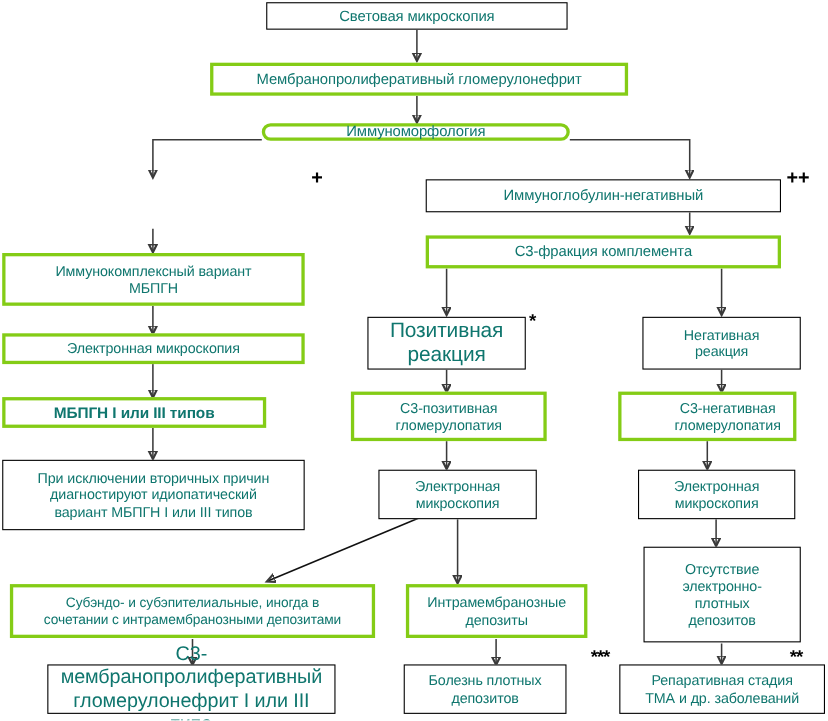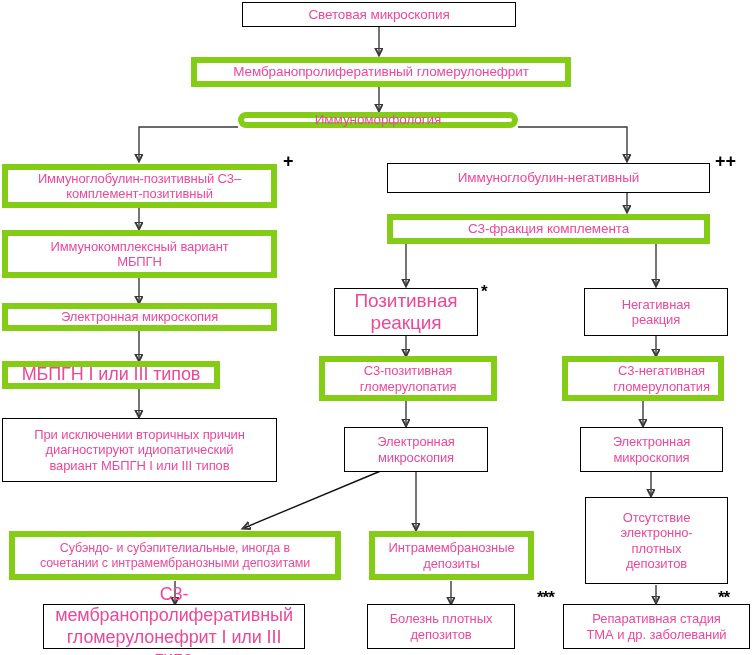--- a/index.html
+++ b/index.html
@@ -17,27 +17,27 @@
   }
   .node {
     position: absolute;
     box-sizing: border-box;
     border: 1px solid #000000;
     background: #ffffff;
     display: flex;
     align-items: center;
     justify-content: center;
     text-align: center;
-    color: #ec4899;
+    color: #0f766e;
     line-height: 1.18;
     padding: 1px 3px;
     white-space: pre-line;
     letter-spacing: -0.1px;
   }
-  .node.grayborder { border: 6px solid #84cc16; }
+  .node.grayborder { border: 3px solid #84cc16; }
   .marker {
     position: absolute;
     color: #000000;
     font-weight: bold;
     line-height: 1;
     white-space: pre;
   }
   svg.edges {
     position: absolute;
     left: 0;
@@ -99,31 +99,29 @@
 
     <line x1="451" y1="581" x2="451" y2="603" marker-end="url(#arrow)"></line>
   </svg>
 
   <div class="node" style="left:242px; top:2px; width:274px; height:25px; font-size:13.5px;">Световая микроскопия</div>
 
   <div class="node grayborder" style="left:191px; top:57px; width:380px; height:30px; font-size:13.5px;">Мембранопролиферативный гломерулонефрит</div>
 
   <div class="node grayborder" style="left:238px; top:112px; width:280px; height:16px; font-size:13.5px;border-radius:11px;">Иммуноморфология</div>
 
-  <div class="node grayborder" style="left:2px; top:164px; width:275px; height:44px; font-size:13px;">Иммуноглобулин-позитивный С3–
-комплемент-позитивный</div>
 
   <div class="marker" style="left:283px; top:152px; font-size:18px;">+</div>
 
   <div class="node grayborder" style="left:2px; top:230px; width:275px; height:48px; font-size:13px;">Иммунокомплексный вариант
 МБПГН</div>
 
   <div class="node grayborder" style="left:2px; top:303px; width:275px; height:28px; font-size:13px;">Электронная микроскопия</div>
 
-  <div class="node grayborder" style="left:2px; top:361px; width:218px; height:28px; font-size:18px;">МБПГН I или III типов</div>
+  <div class="node grayborder" style="left:2px; top:361px; width:240px; height:28px; font-size:14px;font-weight:bold;">МБПГН I или III типов</div>
 
   <div class="node" style="left:2px; top:418px; width:275px; height:64px; font-size:13px;">При исключении вторичных причин
 диагностируют идиопатический
 вариант МБПГН I или III типов</div>
 
   <div class="node" style="left:387px; top:163px; width:323px; height:30px; font-size:13.5px;">Иммуноглобулин-негативный</div>
 
   <div class="marker" style="left:715px; top:152px; font-size:18px;">++</div>
 
   <div class="node grayborder" style="left:387px; top:214px; width:323px; height:30px; font-size:13.5px;">С3-фракция комплемента</div>

